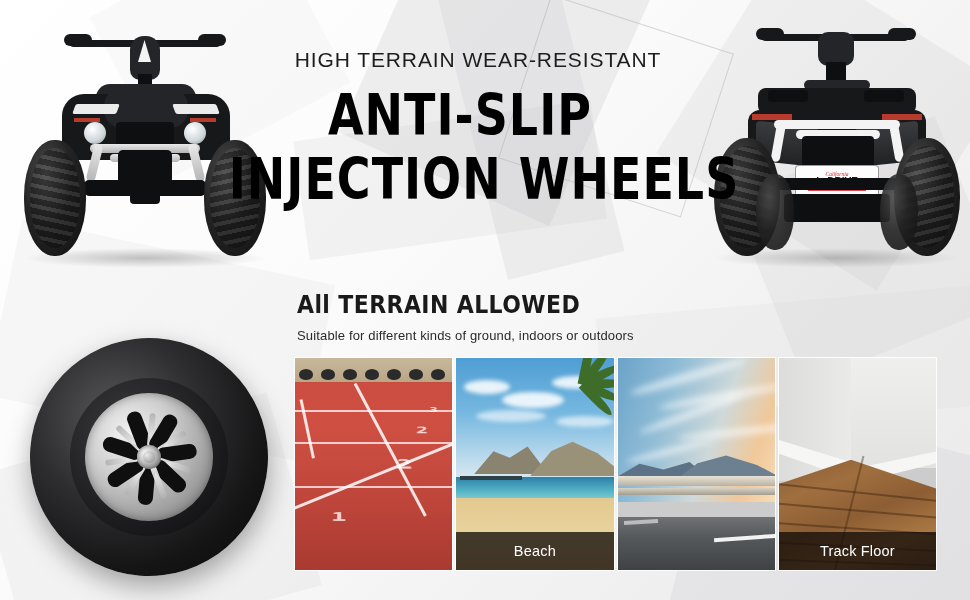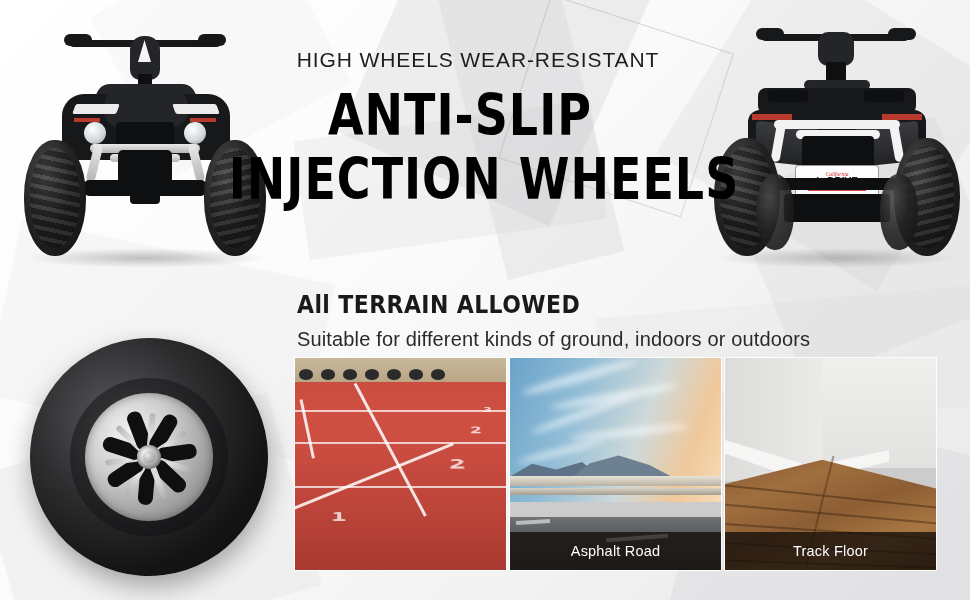--- a/index.html
+++ b/index.html
@@ -60,21 +60,21 @@
 
   
   .terrain-title{
     position:absolute;left:297px;top:291px;
     font-family:"DejaVu Sans",sans-serif;
     font-weight:700;font-size:22px;color:#1a1a1a;letter-spacing:.4px;
     transform:scaleY(1.12);transform-origin:left top;
   }
   .terrain-sub{
     position:absolute;left:297px;top:328px;
-    font-size:20px;color:#2a2a2a;letter-spacing:.15px;
+    font-size:13px;color:#2a2a2a;letter-spacing:.15px;
   }
 
   .grid{
     position:absolute;left:295px;top:358px;width:641px;height:212px;
     display:flex;gap:4px;
   }
   .tile{
     position:relative;flex:1 1 0;overflow:hidden;background:#ccc;
     box-shadow:0 0 0 1px rgba(255,255,255,.9);
   }
@@ -288,21 +288,21 @@
          background:repeating-linear-gradient(14deg,rgba(255,255,255,.07) 0 4px,rgba(0,0,0,.25) 4px 10px);"></div>
     <div class="pc" style="left:188px;top:118px;width:54px;height:102px;border-radius:28px/50px;
          background:repeating-linear-gradient(-14deg,rgba(255,255,255,.07) 0 4px,rgba(0,0,0,.25) 4px 10px);"></div>
     <div class="pc tyre" style="left:44px;top:146px;width:38px;height:76px;border-radius:18px/36px;opacity:.9;"></div>
     <div class="pc tyre" style="left:168px;top:146px;width:38px;height:76px;border-radius:18px/36px;opacity:.9;"></div>
     <div class="pc" style="left:0px;top:220px;width:248px;height:20px;border-radius:50%;
          background:radial-gradient(ellipse,rgba(0,0,0,.20),rgba(0,0,0,0) 70%);"></div>
   </div>
 
   <div class="kicker">
-    <span>HIGH WHEELS WEAR-RESISTANT</span>
+    <span>HIGH TERRAIN WEAR-RESISTANT</span>
   </div>
   <div class="h-big h1">
     <span>ANTI-SLIP</span>
   </div>
   <div class="h-big h2">
     <span>INJECTION WHEELS</span>
   </div>
 
   <div class="wheel">
     <div class="glow"></div>
@@ -381,41 +381,66 @@
         <div class="diag" style="left:-4px;top:150px;width:175px;height:3px;transform:rotate(-22deg);"></div>
         <div class="diag" style="left:60px;top:24px;width:150px;height:3px;transform:rotate(62deg);"></div>
         <div class="diag" style="left:6px;top:40px;width:60px;height:3px;transform:rotate(78deg);"></div>
         <div class="tnum" style="right:14px;top:44px;font-size:13px;">3</div>
         <div class="tnum" style="right:24px;top:62px;font-size:17px;">2</div>
         <div class="tnum" style="right:40px;top:92px;font-size:24px;">2</div>
         <div class="tnum" style="left:36px;top:146px;font-size:22px;">1</div>
       </div>
     </div>
 
+    <div class="tile">
+      <div class="scene">
+        <div class="sky2"></div>
+        <div class="cloud" style="left:8px;top:22px;width:46px;height:14px;"></div>
+        <div class="cloud" style="left:46px;top:34px;width:62px;height:16px;"></div>
+        <div class="cloud" style="left:96px;top:18px;width:50px;height:13px;"></div>
+        <div class="cloud" style="left:20px;top:52px;width:70px;height:12px;opacity:.7;"></div>
+        <div class="cloud" style="left:100px;top:58px;width:58px;height:11px;opacity:.7;"></div>
+        <div class="mount" style="left:18px;top:86px;width:74px;height:30px;
+             clip-path:polygon(0 100%,26% 24%,48% 46%,72% 8%,100% 100%);"></div>
+        <div class="mount" style="left:74px;top:80px;width:96px;height:38px;
+             clip-path:polygon(0 100%,22% 34%,44% 10%,70% 40%,100% 100%);background:#9a9179;"></div>
+        <div class="sea"></div>
+        <div class="pc" style="position:absolute;left:4px;top:118px;width:62px;height:4px;background:#2f3f46;"></div>
+        <div class="sand"></div>
+        <div class="palm">
+          <i style="transform:rotate(-52deg);"></i>
+          <i style="transform:rotate(-26deg);"></i>
+          <i style="transform:rotate(-2deg);"></i>
+          <i style="transform:rotate(22deg);"></i>
+          <i style="transform:rotate(46deg);"></i>
+          <i style="transform:rotate(-78deg);"></i>
+        </div>
+      </div>
+      <div class="cap">Beach</div>
+    </div>
 
     <div class="tile">
       <div class="scene">
         <div class="sky3"></div>
         <div class="wisp" style="left:10px;top:14px;width:120px;height:10px;transform:rotate(-16deg);"></div>
         <div class="wisp" style="left:40px;top:34px;width:130px;height:9px;transform:rotate(-10deg);"></div>
         <div class="wisp" style="left:18px;top:52px;width:110px;height:8px;transform:rotate(-20deg);"></div>
         <div class="wisp" style="left:60px;top:70px;width:120px;height:8px;transform:rotate(-6deg);"></div>
         <div class="wisp" style="left:6px;top:90px;width:90px;height:7px;transform:rotate(-14deg);"></div>
         <div class="ridge" style="left:-6px;top:100px;width:100px;height:22px;
              clip-path:polygon(0 100%,28% 26%,52% 52%,78% 18%,100% 100%);"></div>
         <div class="ridge" style="left:58px;top:96px;width:110px;height:26px;
              clip-path:polygon(0 100%,20% 36%,46% 6%,74% 42%,100% 100%);background:#6d8091;"></div>
         <div class="guard" style="top:118px;"></div>
         <div class="guard" style="top:130px;height:7px;
              background:linear-gradient(180deg,#d8d2c6,#a49d90);"></div>
         <div class="road"></div>
         <div class="dash" style="left:96px;bottom:30px;width:62px;transform:rotate(-4deg);"></div>
         <div class="dash" style="left:6px;bottom:46px;width:34px;opacity:.6;transform:rotate(-3deg);"></div>
       </div>
-      <div class="cap">Asphalt Road</div>
     </div>
 
     <div class="tile">
       <div class="scene">
         <div class="wall"></div>
         <div class="wallL"></div>
         <div class="base" style="left:0;top:82px;width:76px;height:40px;
              clip-path:polygon(0 0,100% 58%,100% 100%,0 34%);"></div>
         <div class="base" style="left:74px;top:92px;width:90px;height:34px;
              clip-path:polygon(0 56%,100% 0,100% 34%,0 100%);"></div>

